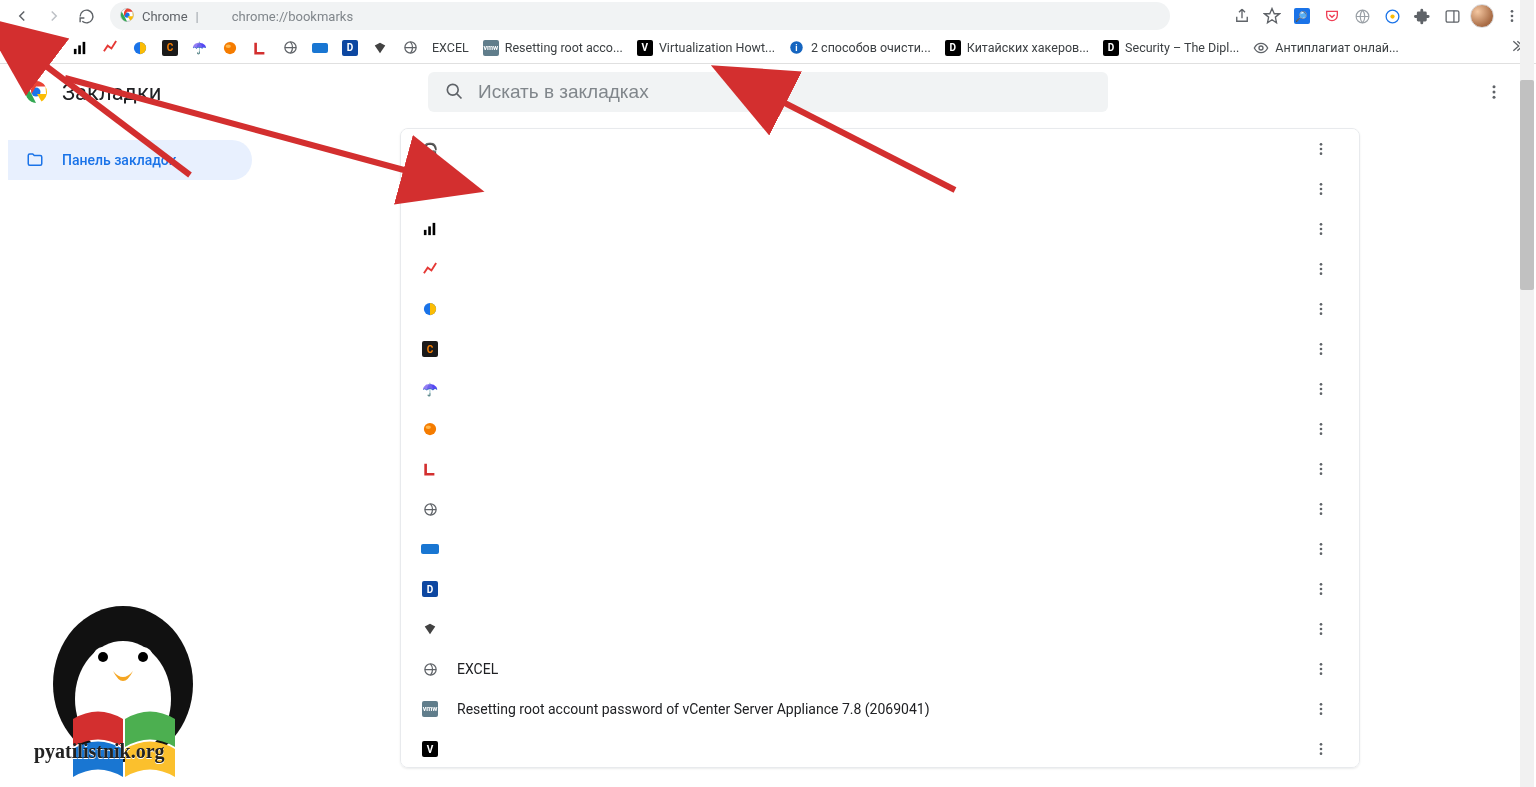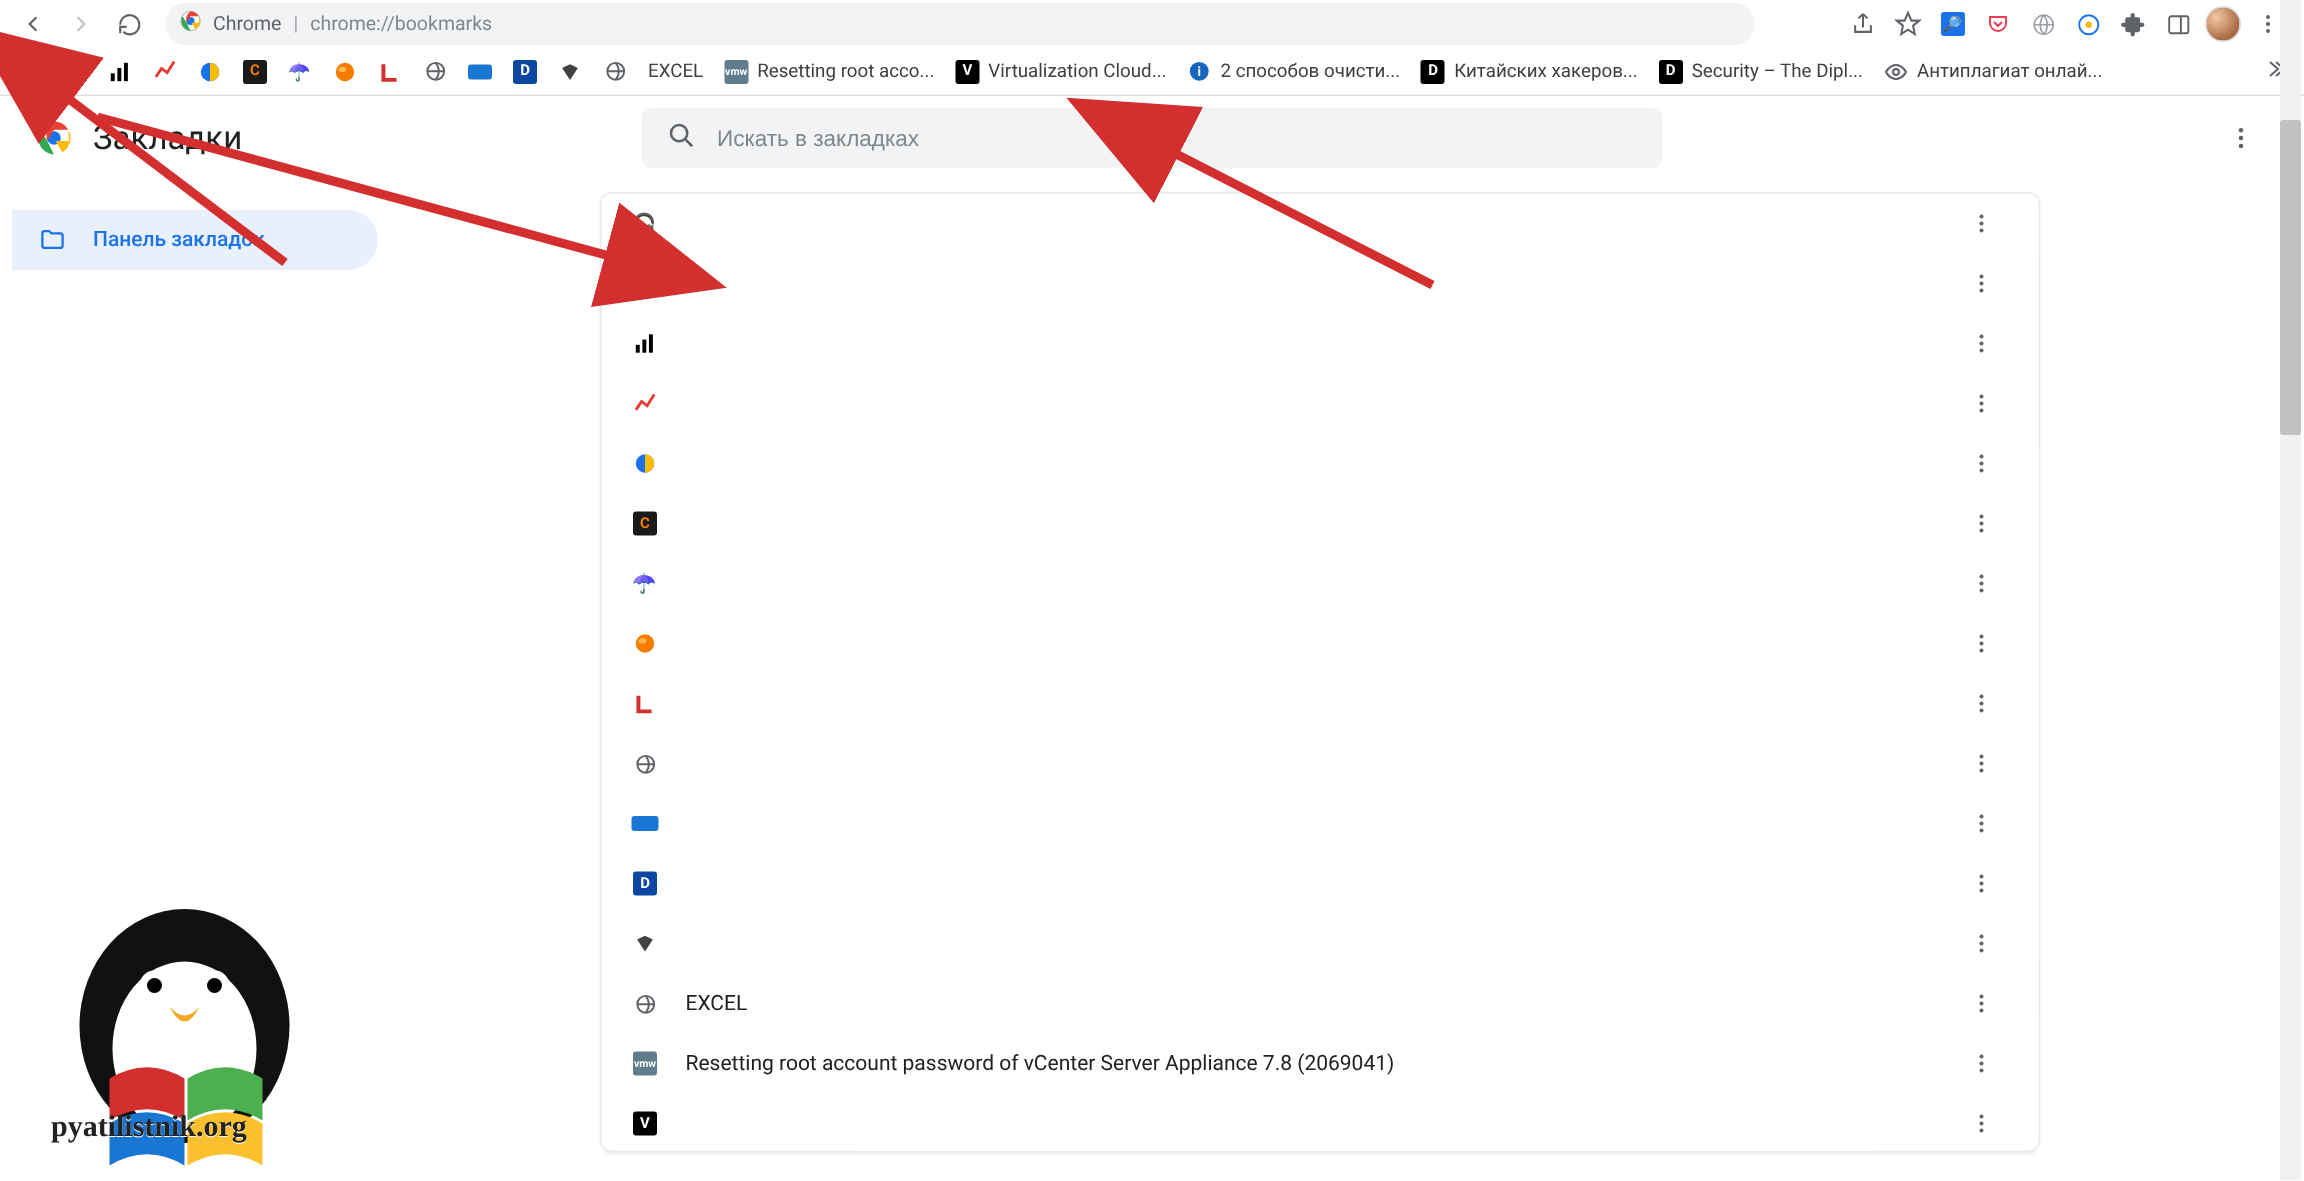--- a/index.html
+++ b/index.html
@@ -5,40 +5,40 @@
   * { box-sizing: border-box; margin: 0; padding: 0; }
   body { font-family: "Segoe UI", Roboto, Arial, sans-serif; font-size: 13px; color: #202124; background: #fff; width: 1536px; height: 787px; overflow: hidden; position: relative; }
   
   
   .browser-toolbar { height: 32px; display: flex; align-items: center; padding: 0 8px; gap: 4px; }
   .nav-btn { width: 28px; height: 28px; display:flex; align-items:center; justify-content:center; color:#5f6368; border-radius:50%; cursor:pointer; }
   .nav-btn.disabled { color:#bdc1c6; }
   .omnibox { flex:1; max-width:1060px; height:28px; background:#f1f3f4; border-radius:14px; display:flex; align-items:center; padding:0 10px; color:#5f6368; gap:8px; margin:0 6px; }
   .omnibox .url-host { color:#5f6368; }
   .omnibox .url-divider { color:#9aa0a6; }
-  .omnibox .url-path { color:#80868b; }
+  .omnibox .url-path { color:#80868b;margin-left:25px; }
   .toolbar-right { margin-left:auto; display:flex; align-items:center; gap:6px; padding-right:4px; }
   .tb-icon { width:24px; height:24px; display:flex; align-items:center; justify-content:center; color:#5f6368; }
   .avatar { width:24px; height:24px; border-radius:50%; background: radial-gradient(circle at 30% 30%, #f4c7a1, #a86b44 70%); border:1px solid #dadce0;}
 
   
   .bookmarks-bar { height:32px; display:flex; align-items:center; padding:0 8px; gap:6px; border-bottom:1px solid #e0e0e0; font-size:12.5px; color:#3c4043; }
   .bk-item { display:flex; align-items:center; gap:6px; padding:0 4px; height:26px; white-space:nowrap; cursor:pointer; }
   .bk-item .fav { width:16px; height:16px; display:flex; align-items:center; justify-content:center; font-size:12px; }
   .bk-spacer{flex:1;}
   .chevron-right{color:#5f6368;}
 
   
   .page-header { height:56px; display:flex; align-items:center; padding:0 24px; }
   .page-title-wrap { display:flex; align-items:center; gap:14px; }
   .chrome-logo { width:24px; height:24px; }
   .page-title { font-size:22px; color:#202124; font-weight:400;}
   .search-wrap { margin-left:auto; margin-right:auto; position:absolute; left:50%; transform:translateX(-50%); }
   .search-box { width:680px; height:40px; background:#f1f3f4; border-radius:6px; display:flex; align-items:center; padding:0 16px; gap:14px; color:#5f6368; }
-  .search-box input { border:none; background:transparent; outline:none; font-size:15px; color:#701a75; flex:1; }
+  .search-box input { border:none; background:transparent; outline:none; font-size:19px; color:#701a75; flex:1; }
   .search-box input::placeholder{color:#80868b;}
   .page-header-right { margin-left:auto; }
   .kebab { width:36px; height:36px; display:flex; align-items:center; justify-content:center; color:#5f6368; cursor:pointer; border-radius:50%; }
 
   
   .main { display:flex; height: calc(787px - 32px - 32px - 56px); }
   .sidebar { width:280px; padding:20px 8px 0 8px; }
   .side-item { height:40px; border-radius:0 20px 20px 0; display:flex; align-items:center; gap:18px; padding:0 18px; cursor:pointer; font-size:14px; color:#3c4043; margin-right:20px;}
   .side-item.active { background:#e8f0fe; color:#1a73e8; font-weight:500;}
   .side-item svg { width:18px; height:18px; }
@@ -257,21 +257,21 @@
   <div class="bk-item">
       <span class="fav">
         <span class="fav-box fav-vmw">vmw</span>
       </span>
       <span>Resetting root acco...</span>
     </div>
   <div class="bk-item">
       <span class="fav">
         <span class="fav-box fav-letter-V">V</span>
       </span>
-      <span>Virtualization Cloud...</span>
+      <span>Virtualization Howt...</span>
     </div>
   <div class="bk-item">
       <span class="fav">
         <svg width="15" height="15" viewBox="0 0 24 24">
           <circle cx="12" cy="12" r="10" fill="#1565c0"></circle>
           <text x="12" y="17" text-anchor="middle" fill="#fff" font-size="14" font-weight="bold">i</text>
         </svg>
       </span>
       <span>2 способов очисти...</span>
     </div>

